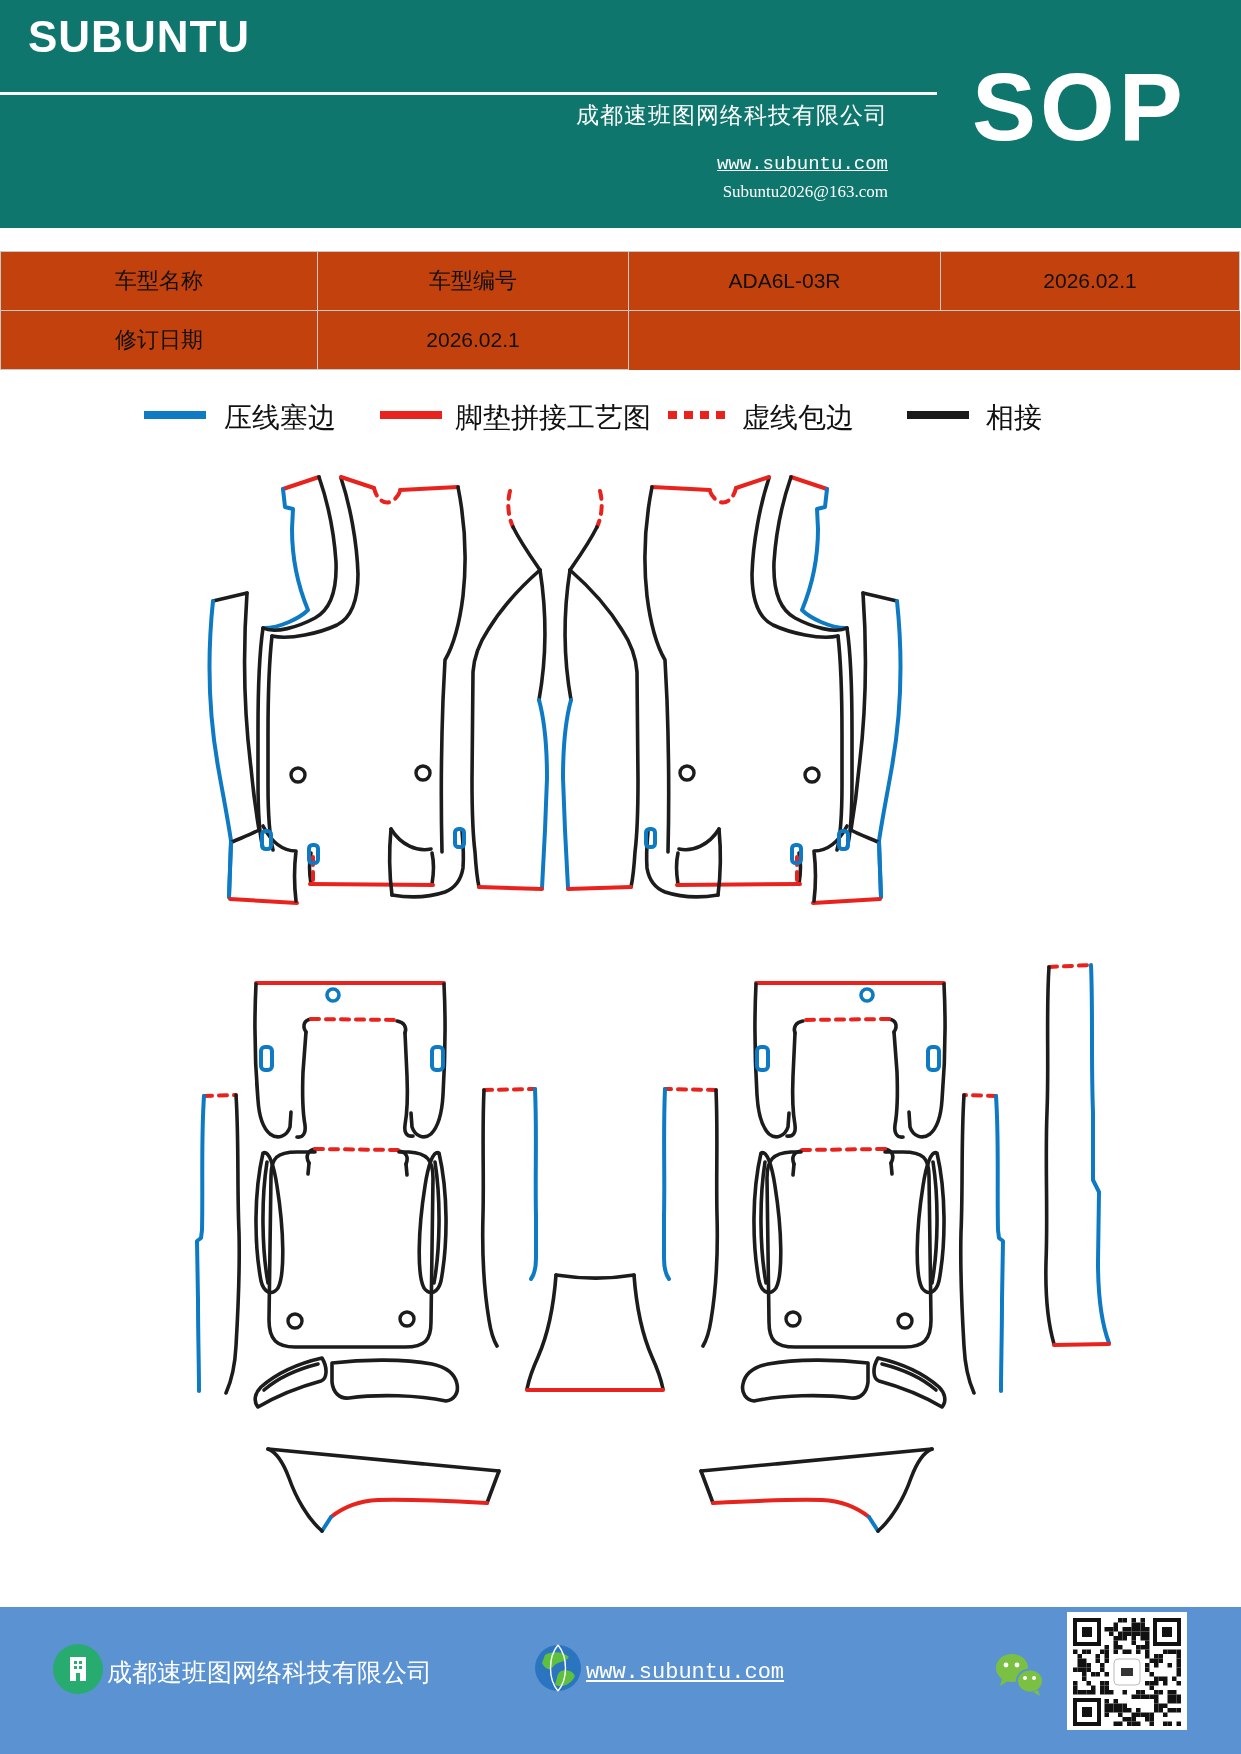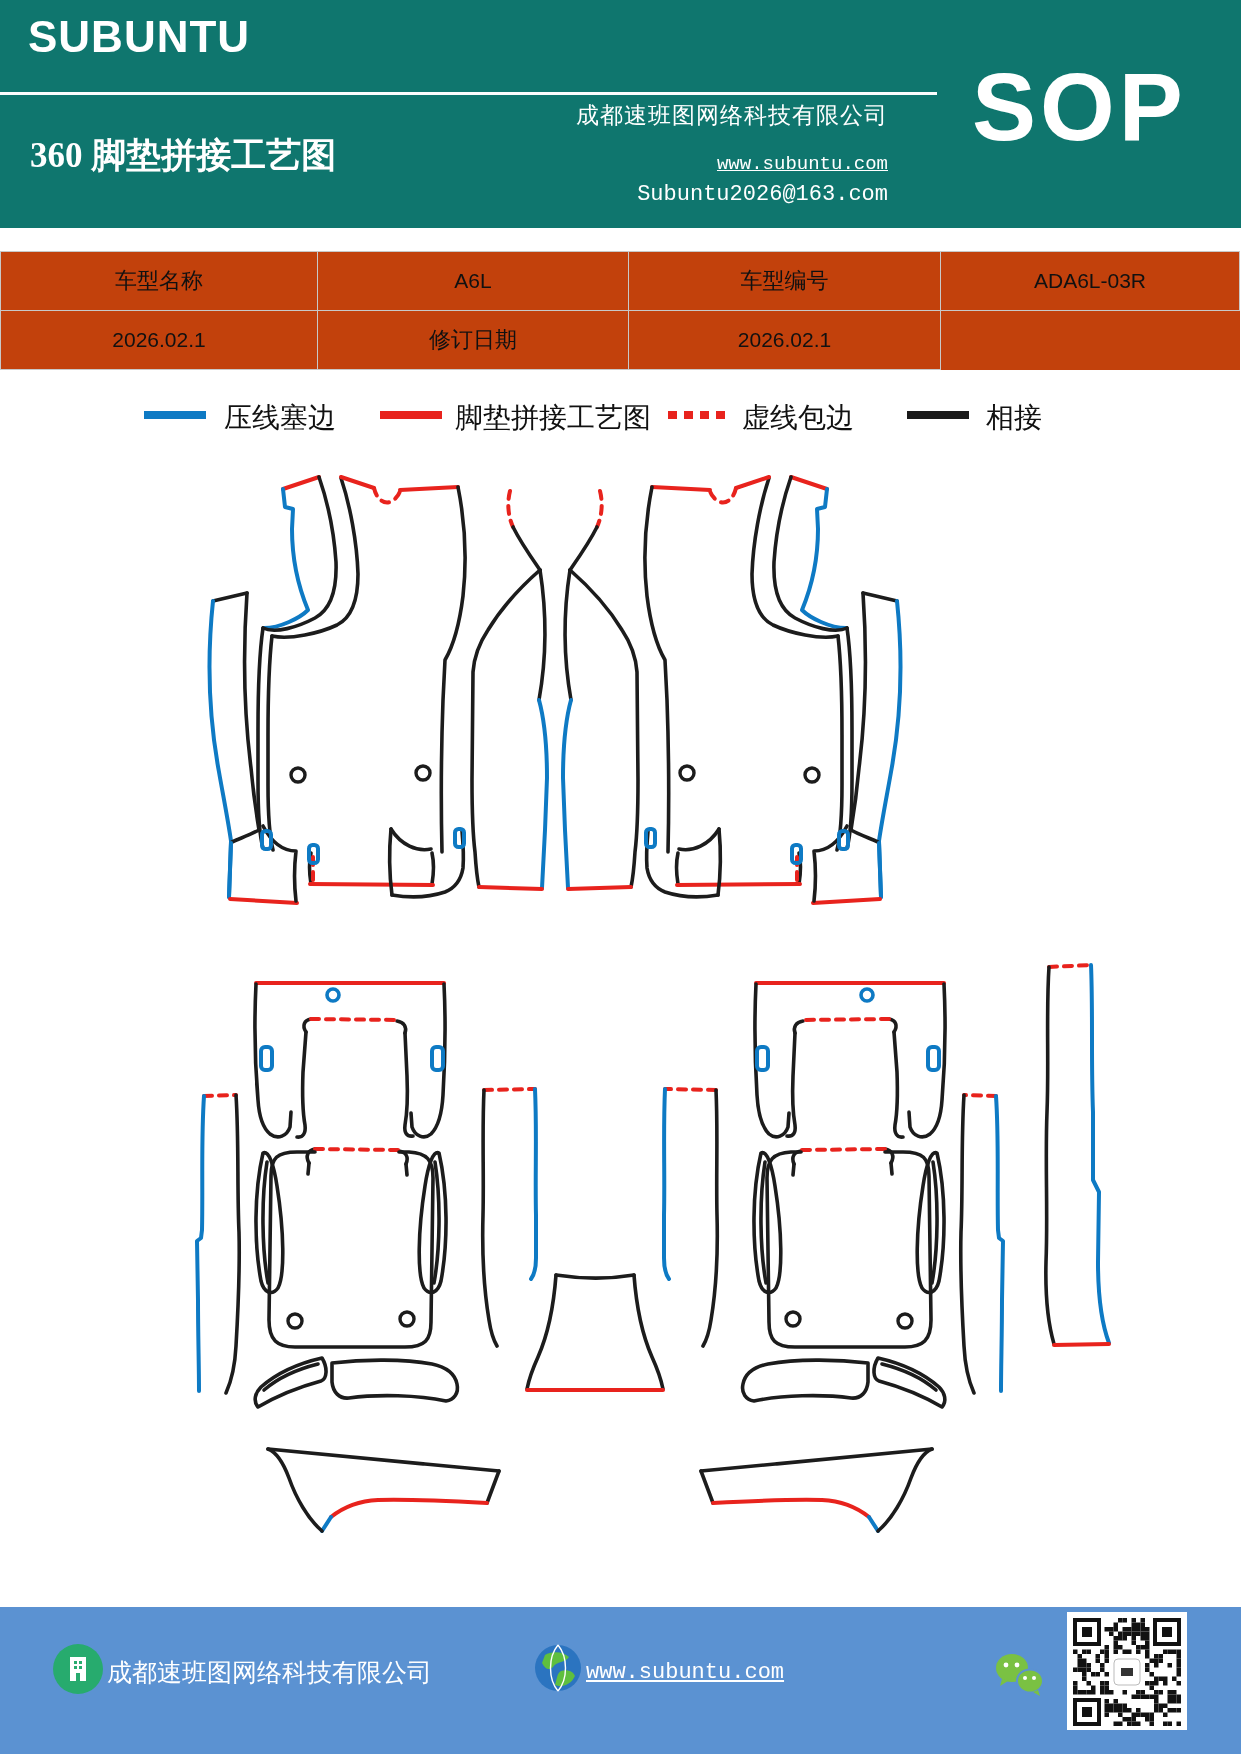--- a/index.html
+++ b/index.html
@@ -11,21 +11,21 @@
   .header{position:absolute;left:0;top:0;width:1241px;height:228px;background:#0f766e;}
   .brand{position:absolute;left:28px;top:12px;color:#fff;font-size:44px;font-weight:800;
          letter-spacing:1px;font-family:"Liberation Sans",sans-serif;}
   .header-rule{position:absolute;left:0;top:92px;width:937px;height:3px;background:#fdfdfd;}
   .doc-title{position:absolute;left:30px;top:132px;color:#fff;font-size:35px;font-weight:600;
              font-family:"Liberation Serif","DejaVu Serif",serif;}
   .header-right{position:absolute;right:353px;top:100px;text-align:right;color:#fff;}
   .company-line{font-size:23px;letter-spacing:1px;font-family:"Liberation Serif","DejaVu Serif",serif;}
   .website-line{margin-top:22px;font-size:19px;text-decoration:underline;
                 font-family:"Liberation Mono","DejaVu Sans Mono",monospace;}
-  .email-line{margin-top:7px;font-size:22px;font-family:Liberation Mono, monospace;}
+  .email-line{margin-top:7px;font-size:17px;font-family:Liberation Serif, serif;}
   .sop{position:absolute;left:972px;top:52px;color:#fff;font-size:96px;font-weight:700;
        letter-spacing:4px;font-family:"Liberation Sans",sans-serif;}
 
   
   .info-table{position:absolute;left:0;top:251px;width:1239px;display:grid;
               grid-template-columns:317px 311px 312px 299px;border-top:1px solid #c8c8c8;
               border-left:1px solid #c8c8c8;background:#c2410c;}
   .info-table .cell{border-right:1px solid #c8c8c8;border-bottom:1px solid #c8c8c8;
         height:58px;display:flex;align-items:center;justify-content:center;
         font-size:21px;color:#111;}
@@ -59,32 +59,30 @@
       text-decoration:underline;font-family:"Liberation Mono","DejaVu Sans Mono",monospace;}
   .badge-circle{position:absolute;border-radius:50%;}
   .qr-box{position:absolute;left:1067px;top:1612px;width:120px;height:118px;background:#fff;}
 </style>
 </head>
 <body>
 
 <div class="header">
   <div class="brand">SUBUNTU</div>
   <div class="header-rule"></div>
-  <div class="doc-title">360 脚垫拼接工艺图</div>
   <div class="header-right">
     <div class="company-line">成都速班图网络科技有限公司</div>
     <div class="website-line">www.subuntu.com</div>
     <div class="email-line">Subuntu2026@163.com</div>
   </div>
   <div class="sop">SOP</div>
 </div>
 
 <div class="info-table">
   <div class="cell zh">车型名称</div>
-  <div class="cell">A6L</div>
   <div class="cell zh">车型编号</div>
   <div class="cell">ADA6L-03R</div>
   <div class="cell">2026.02.1</div>
   <div class="cell zh">修订日期</div>
   <div class="cell">2026.02.1</div>
 </div>
 
 <div>
   <div class="swatch blue" style="left:144px"></div>
   <div class="legend-item-label" style="left:224px">压线塞边</div>

